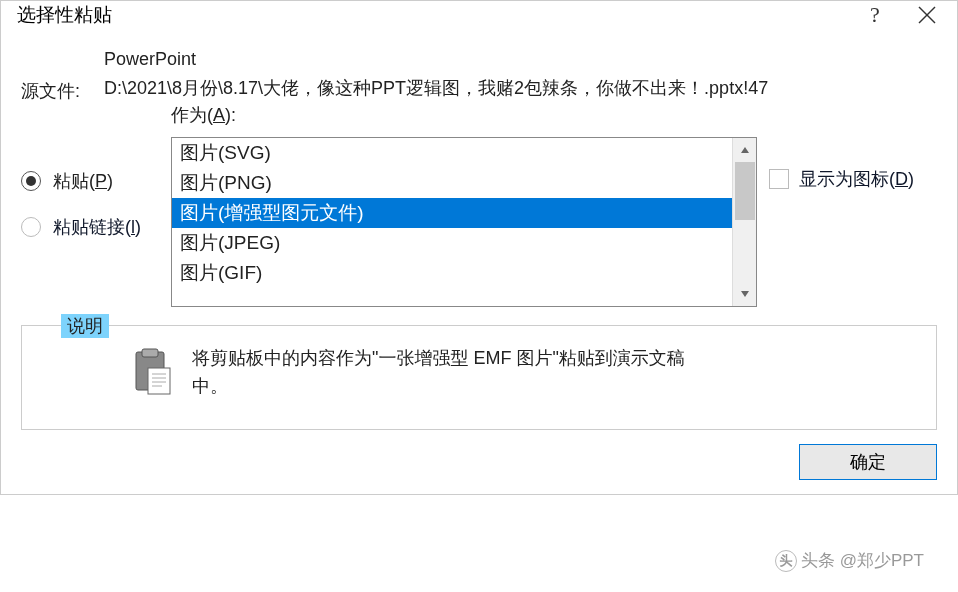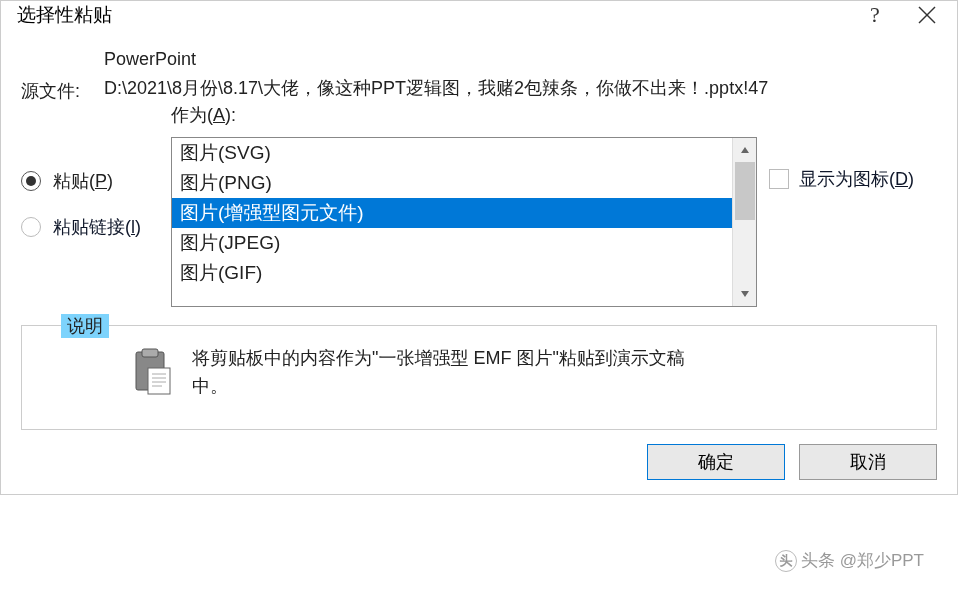--- a/index.html
+++ b/index.html
@@ -150,20 +150,19 @@
           <line x1="20" y1="34" x2="34" y2="34" stroke="#aaa" stroke-width="1"></line>
           <line x1="20" y1="38" x2="30" y2="38" stroke="#aaa" stroke-width="1"></line>
         </svg>
         <div class="desc-text">将剪贴板中的内容作为"一张增强型 EMF 图片"粘贴到演示文稿中。</div>
       </div>
     </div>
   </div>
 
   <div class="button-row">
     <button class="btn primary">确定</button>
-    <button class="btn">取消</button>
   </div>
 
   <div class="watermark">
     <span class="watermark-icon">头</span>
     <span>头条 @郑少PPT</span>
   </div>
 </div>
 
 </body></html>

